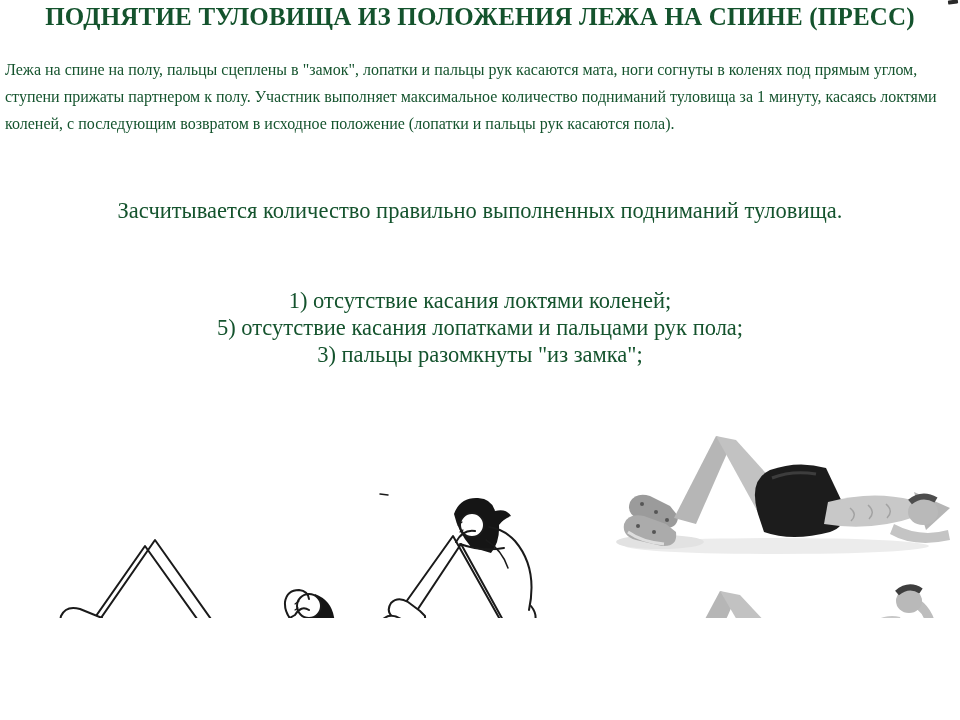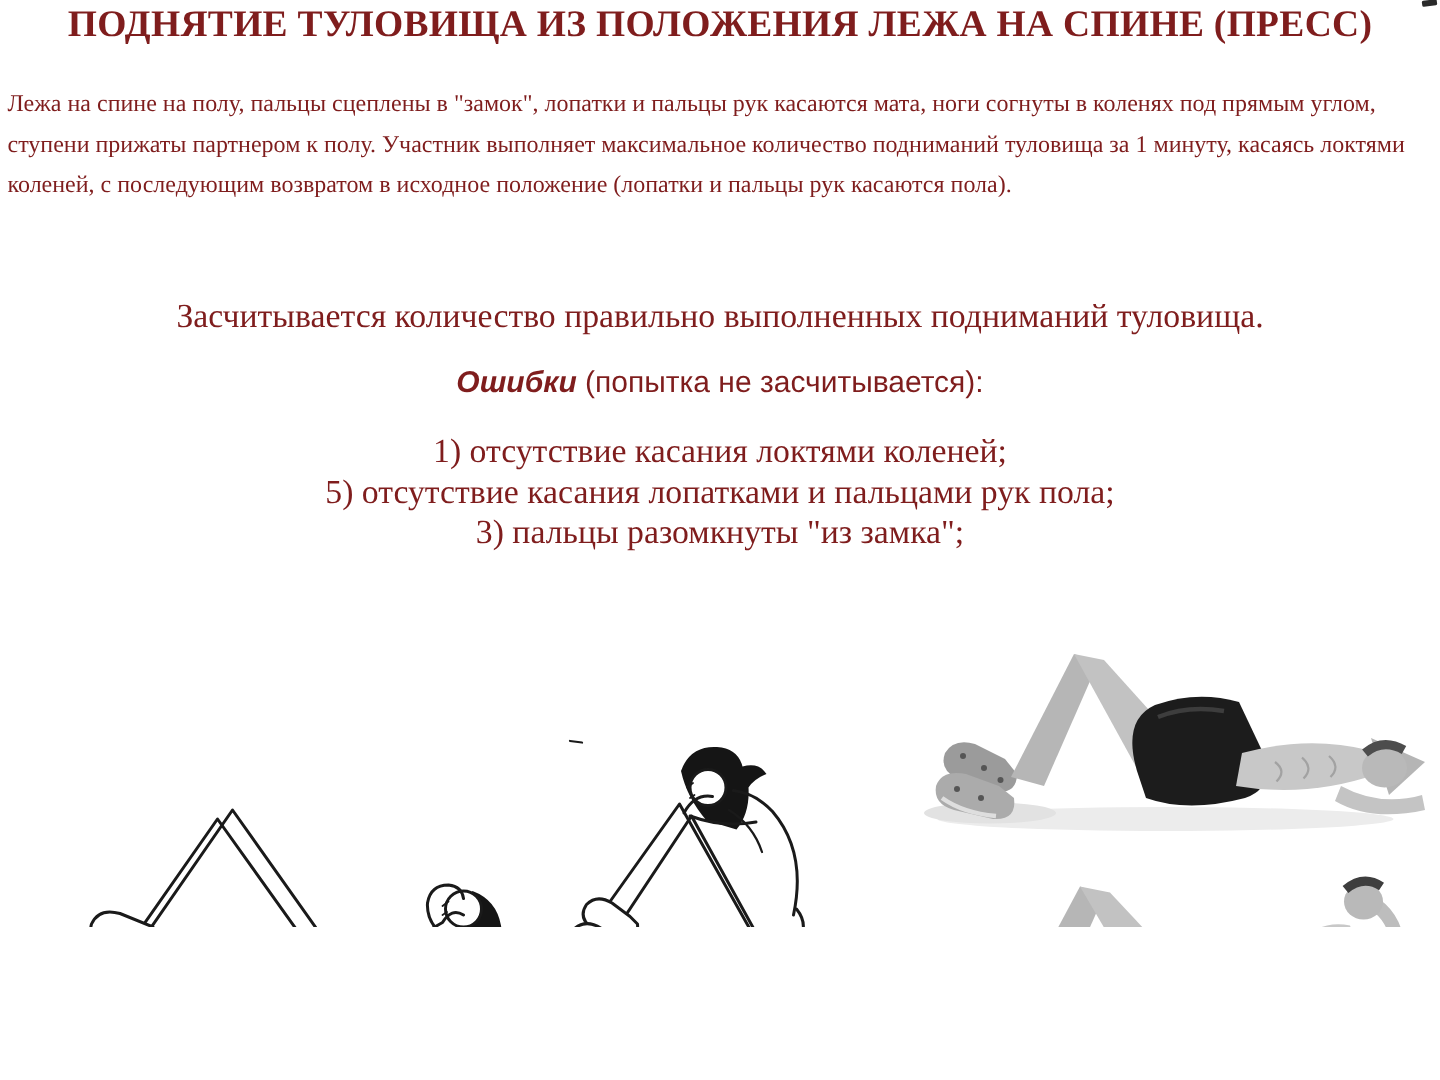--- a/index.html
+++ b/index.html
@@ -1,18 +1,18 @@
 <!DOCTYPE html>
 <html lang="ru"><head>
 <meta charset="utf-8">
 <style>
   html,body{margin:0;padding:0;background:#ffffff;}
   .page{
     position:relative;width:960px;height:618px;background:#ffffff;
-    color:#7f1d1d;font-family:"Liberation Serif","DejaVu Serif",serif;
+    color:#14532d;font-family:"Liberation Serif","DejaVu Serif",serif;
     overflow:hidden;
   }
   .title{
     position:absolute;top:1px;left:0;right:0;margin:0;
     text-align:center;font-weight:bold;font-size:25px;line-height:32px;
     white-space:nowrap;letter-spacing:.2px;
     font-family:"Liberation Serif","DejaVu Serif",serif;
   }
   .description{
     position:absolute;top:56px;left:5px;width:950px;margin:0;
@@ -50,21 +50,20 @@
 <div class="page">
 
   <h1 class="title">ПОДНЯТИЕ ТУЛОВИЩА ИЗ ПОЛОЖЕНИЯ ЛЕЖА НА СПИНЕ (ПРЕСС)</h1>
 
   <span class="corner-artifact"></span>
 
   <p class="description">Лежа на спине на полу, пальцы сцеплены в "замок", лопатки и пальцы рук касаются мата, ноги согнуты в коленях под прямым углом, ступени прижаты партнером к полу. Участник выполняет максимальное количество подниманий туловища за 1 минуту, касаясь локтями коленей, с последующим возвратом в исходное положение (лопатки и пальцы рук касаются пола).</p>
 
   <p class="scoring-note">Засчитывается количество правильно выполненных подниманий туловища.</p>
 
-  <p class="errors-heading"><span class="bold-it">Ошибки</span><span> (попытка не засчитывается):</span></p>
 
   <div class="error-list">
     <div>1) отсутствие касания локтями коленей;</div>
     <div>5) отсутствие касания лопатками и пальцами рук пола;</div>
     <div>3) пальцы разомкнуты "из замка";</div>
   </div>
 
   <div class="figure fig-draw-start">
     <svg viewBox="0 0 300 150">
       <g stroke="#1a1a1a" stroke-width="2" fill="none" stroke-linecap="round" stroke-linejoin="round">

